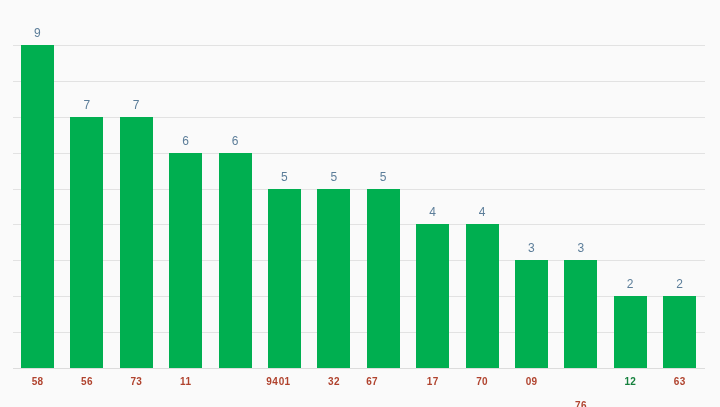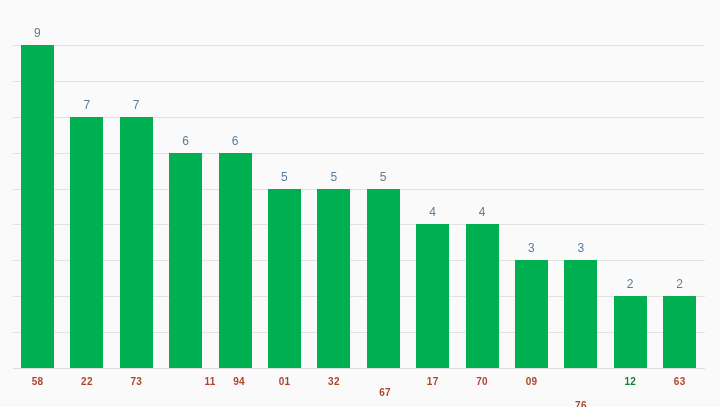--- a/index.html
+++ b/index.html
@@ -99,39 +99,39 @@
       <div class="gridline" style="top: 80.8889px;"></div>
       <div class="gridline" style="top: 45px;"></div>
     </div>
 
   <div id="bars-layer">
       <div class="bar" title="58: 9" style="left: 21px; height: 323px; background: rgb(0, 175, 80);"></div>
       <div class="bar-value" style="left: 7.5px; top: 26px; color: rgb(91, 125, 153);">9</div>
       <div class="bar-cat" style="left: 7.5px; color: rgb(176, 67, 46);">58</div>
       <div class="bar" title="31: 7" style="left: 70.4px; height: 251.222px; background: rgb(0, 175, 80);"></div>
       <div class="bar-value" style="left: 56.9px; top: 97.7778px; color: rgb(91, 125, 153);">7</div>
-      <div class="bar-cat" style="left: 56.9px; color: rgb(176, 67, 46);">22</div>
+      <div class="bar-cat" style="left: 56.9px; color: rgb(176, 67, 46);">56</div>
       <div class="bar" title="86: 7" style="left: 119.8px; height: 251.222px; background: rgb(0, 175, 80);"></div>
       <div class="bar-value" style="left: 106.3px; top: 97.7778px; color: rgb(91, 125, 153);">7</div>
       <div class="bar-cat" style="left: 106.3px; color: rgb(176, 67, 46);">73</div>
       <div class="bar" title="11: 6" style="left: 169.2px; height: 215.333px; background: rgb(0, 175, 80);"></div>
       <div class="bar-value" style="left: 155.7px; top: 133.667px; color: rgb(91, 125, 153);">6</div>
-      <div class="bar-cat" style="left: 155.7px; color: rgb(176, 67, 46); text-align: right;">11</div>
+      <div class="bar-cat" style="left: 155.7px; color: rgb(176, 67, 46);">11</div>
       <div class="bar" title="94: 6" style="left: 218.6px; height: 215.333px; background: rgb(0, 175, 80);"></div>
       <div class="bar-value" style="left: 205.1px; top: 133.667px; color: rgb(91, 125, 153);">6</div>
-      <div class="bar-cat" style="left: 209px; color: rgb(176, 67, 46);">94</div>
+      <div class="bar-cat" style="left: 218px; color: rgb(176, 67, 46); text-align: right;">94</div>
       <div class="bar" title="01: 5" style="left: 268px; height: 179.444px; background: rgb(0, 175, 80);"></div>
       <div class="bar-value" style="left: 254.5px; top: 169.556px; color: rgb(91, 125, 153);">5</div>
       <div class="bar-cat" style="left: 254.5px; color: rgb(176, 67, 46);">01</div>
       <div class="bar" title="29: 5" style="left: 317.4px; height: 179.444px; background: rgb(0, 175, 80);"></div>
       <div class="bar-value" style="left: 303.9px; top: 169.556px; color: rgb(91, 125, 153);">5</div>
       <div class="bar-cat" style="left: 303.9px; color: rgb(176, 67, 46);">32</div>
       <div class="bar" title="67: 5" style="left: 366.8px; height: 179.444px; background: rgb(0, 175, 80);"></div>
       <div class="bar-value" style="left: 353.3px; top: 169.556px; color: rgb(91, 125, 153);">5</div>
-      <div class="bar-cat" style="left: 355px; color: rgb(176, 67, 46); margin-top: 11px;">67</div>
+      <div class="bar-cat" style="left: 342px; color: rgb(176, 67, 46);">67</div>
       <div class="bar" title="17: 4" style="left: 416.2px; height: 143.556px; background: rgb(0, 175, 80);"></div>
       <div class="bar-value" style="left: 402.7px; top: 205.444px; color: rgb(91, 125, 153);">4</div>
       <div class="bar-cat" style="left: 402.7px; color: rgb(176, 67, 46);">17</div>
       <div class="bar" title="70: 4" style="left: 465.6px; height: 143.556px; background: rgb(0, 175, 80);"></div>
       <div class="bar-value" style="left: 452.1px; top: 205.444px; color: rgb(91, 125, 153);">4</div>
       <div class="bar-cat" style="left: 452.1px; color: rgb(176, 67, 46);">70</div>
       <div class="bar" title="09: 3" style="left: 515px; height: 107.667px; background: rgb(0, 175, 80);"></div>
       <div class="bar-value" style="left: 501.5px; top: 241.333px; color: rgb(91, 125, 153);">3</div>
       <div class="bar-cat" style="left: 501.5px; color: rgb(176, 67, 46);">09</div>
       <div class="bar" title="76: 3" style="left: 564.4px; height: 107.667px; background: rgb(0, 175, 80);"></div>

